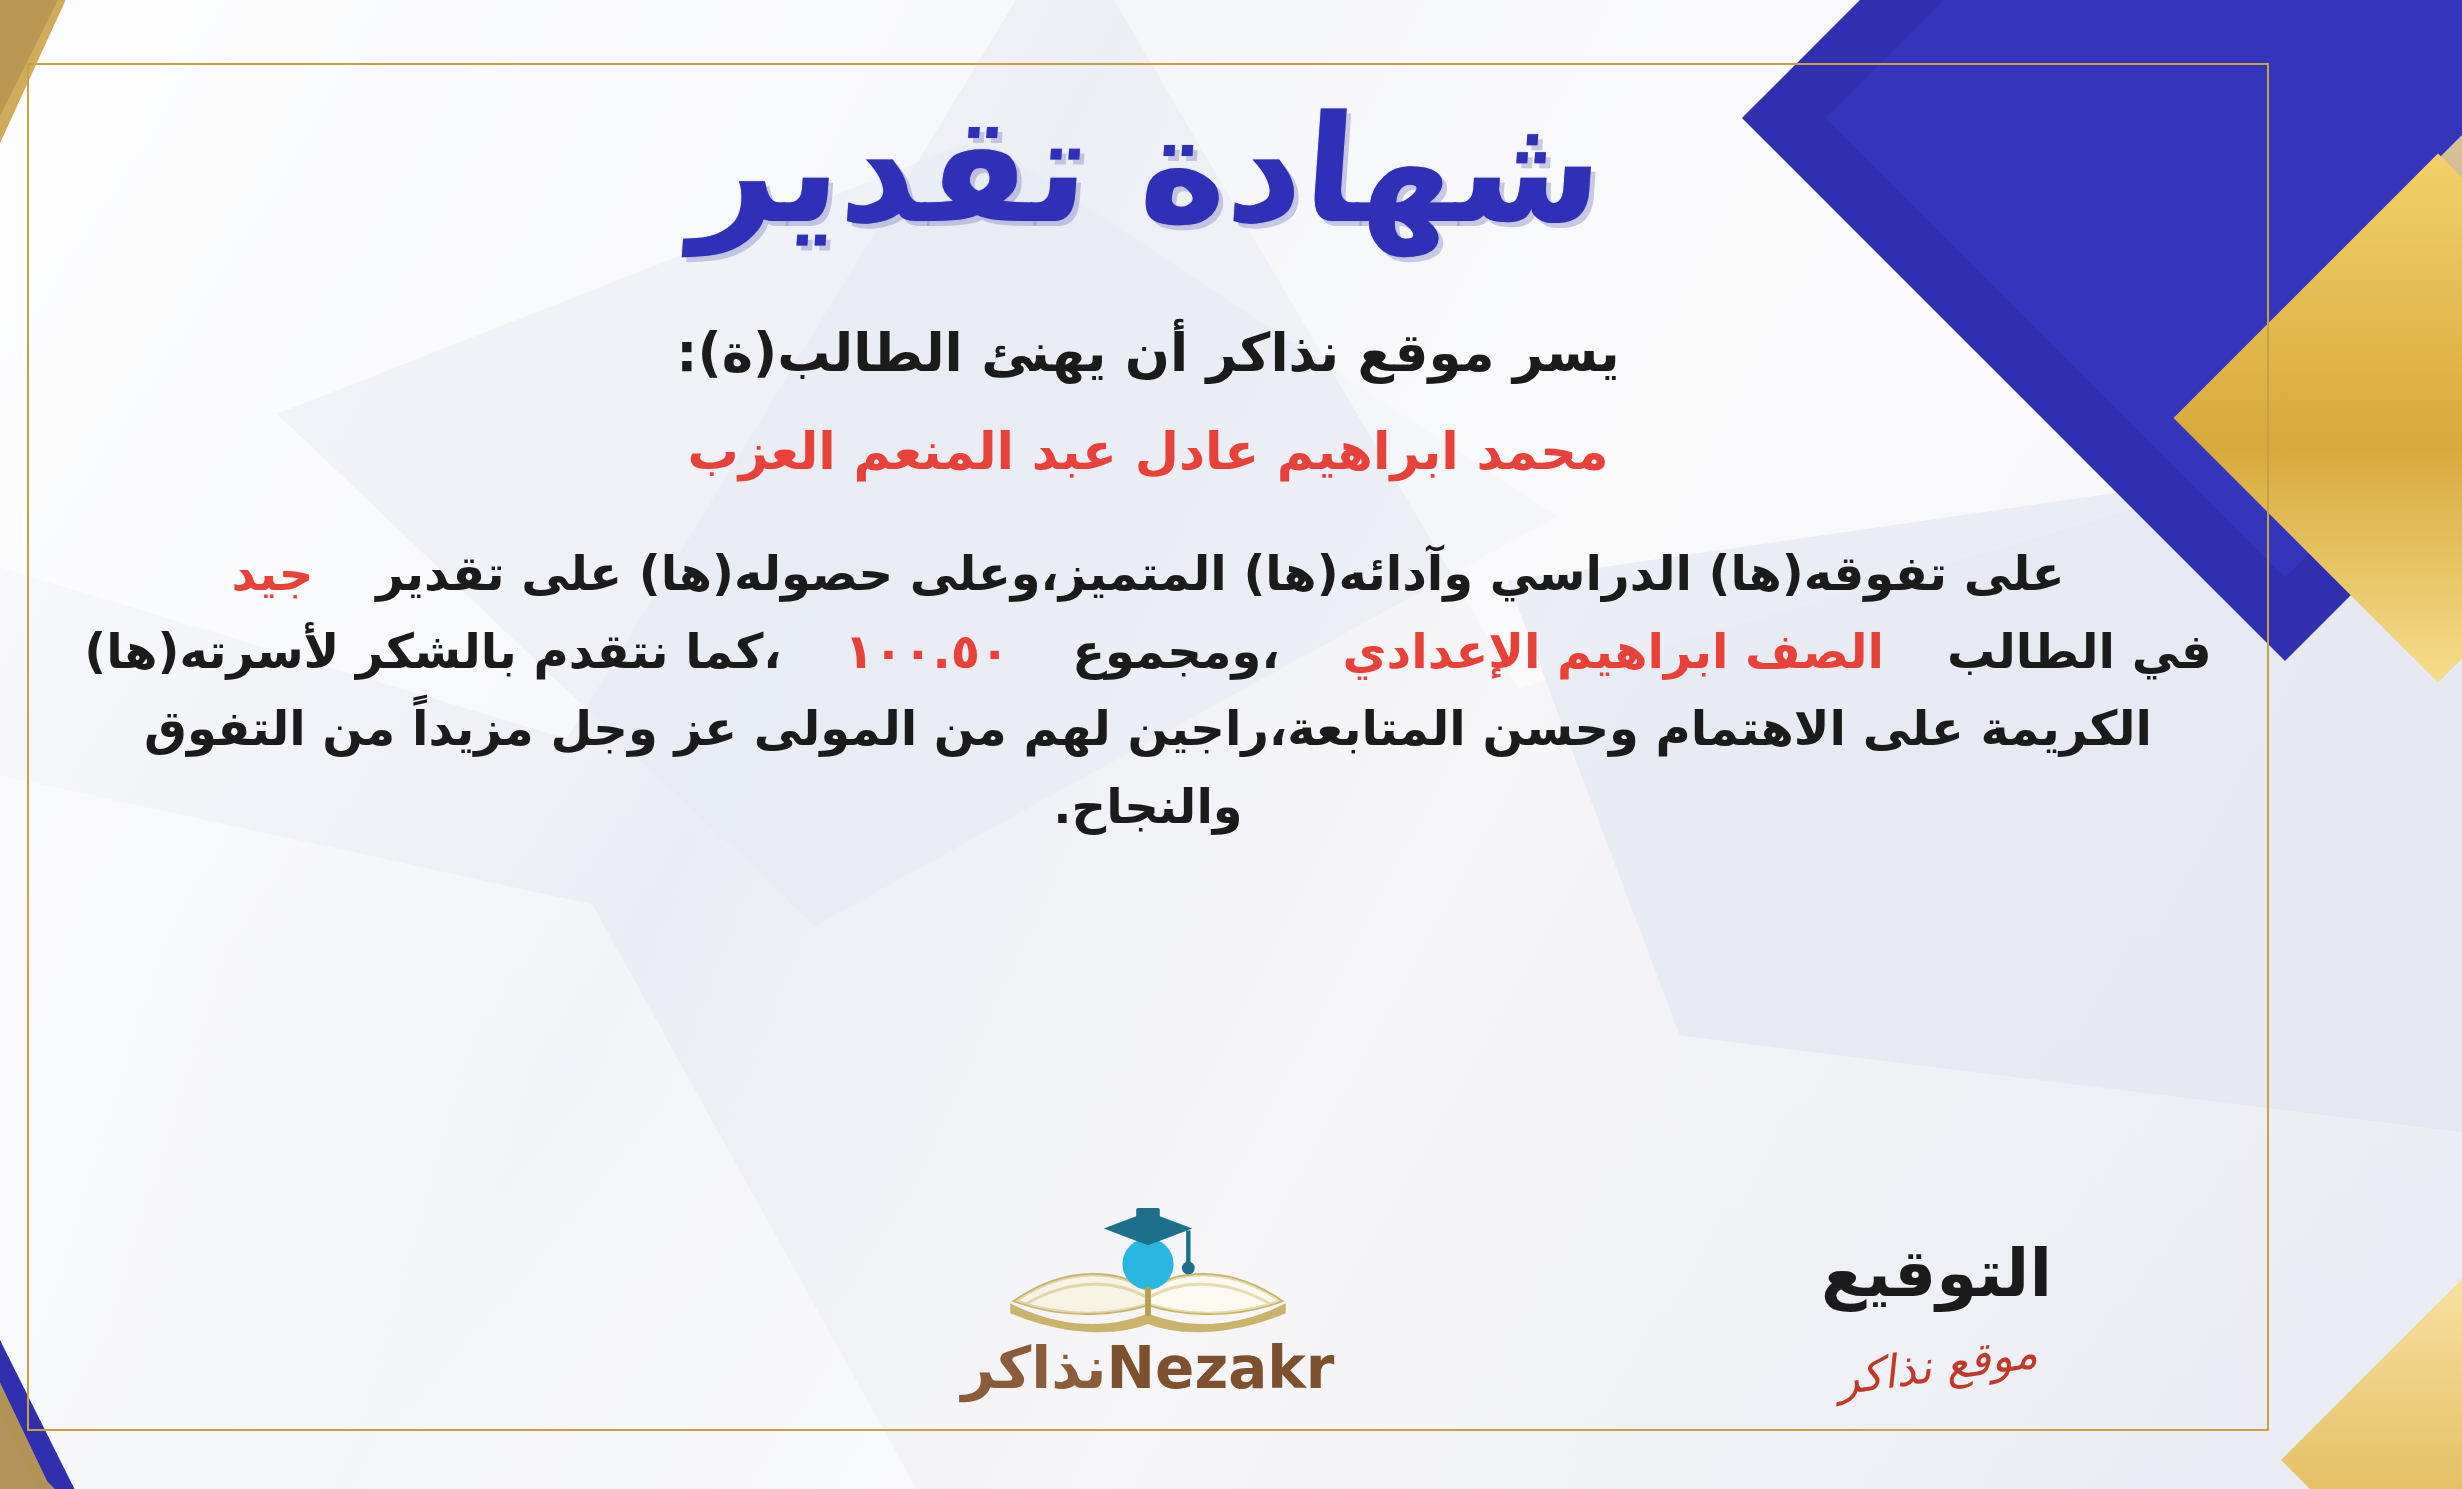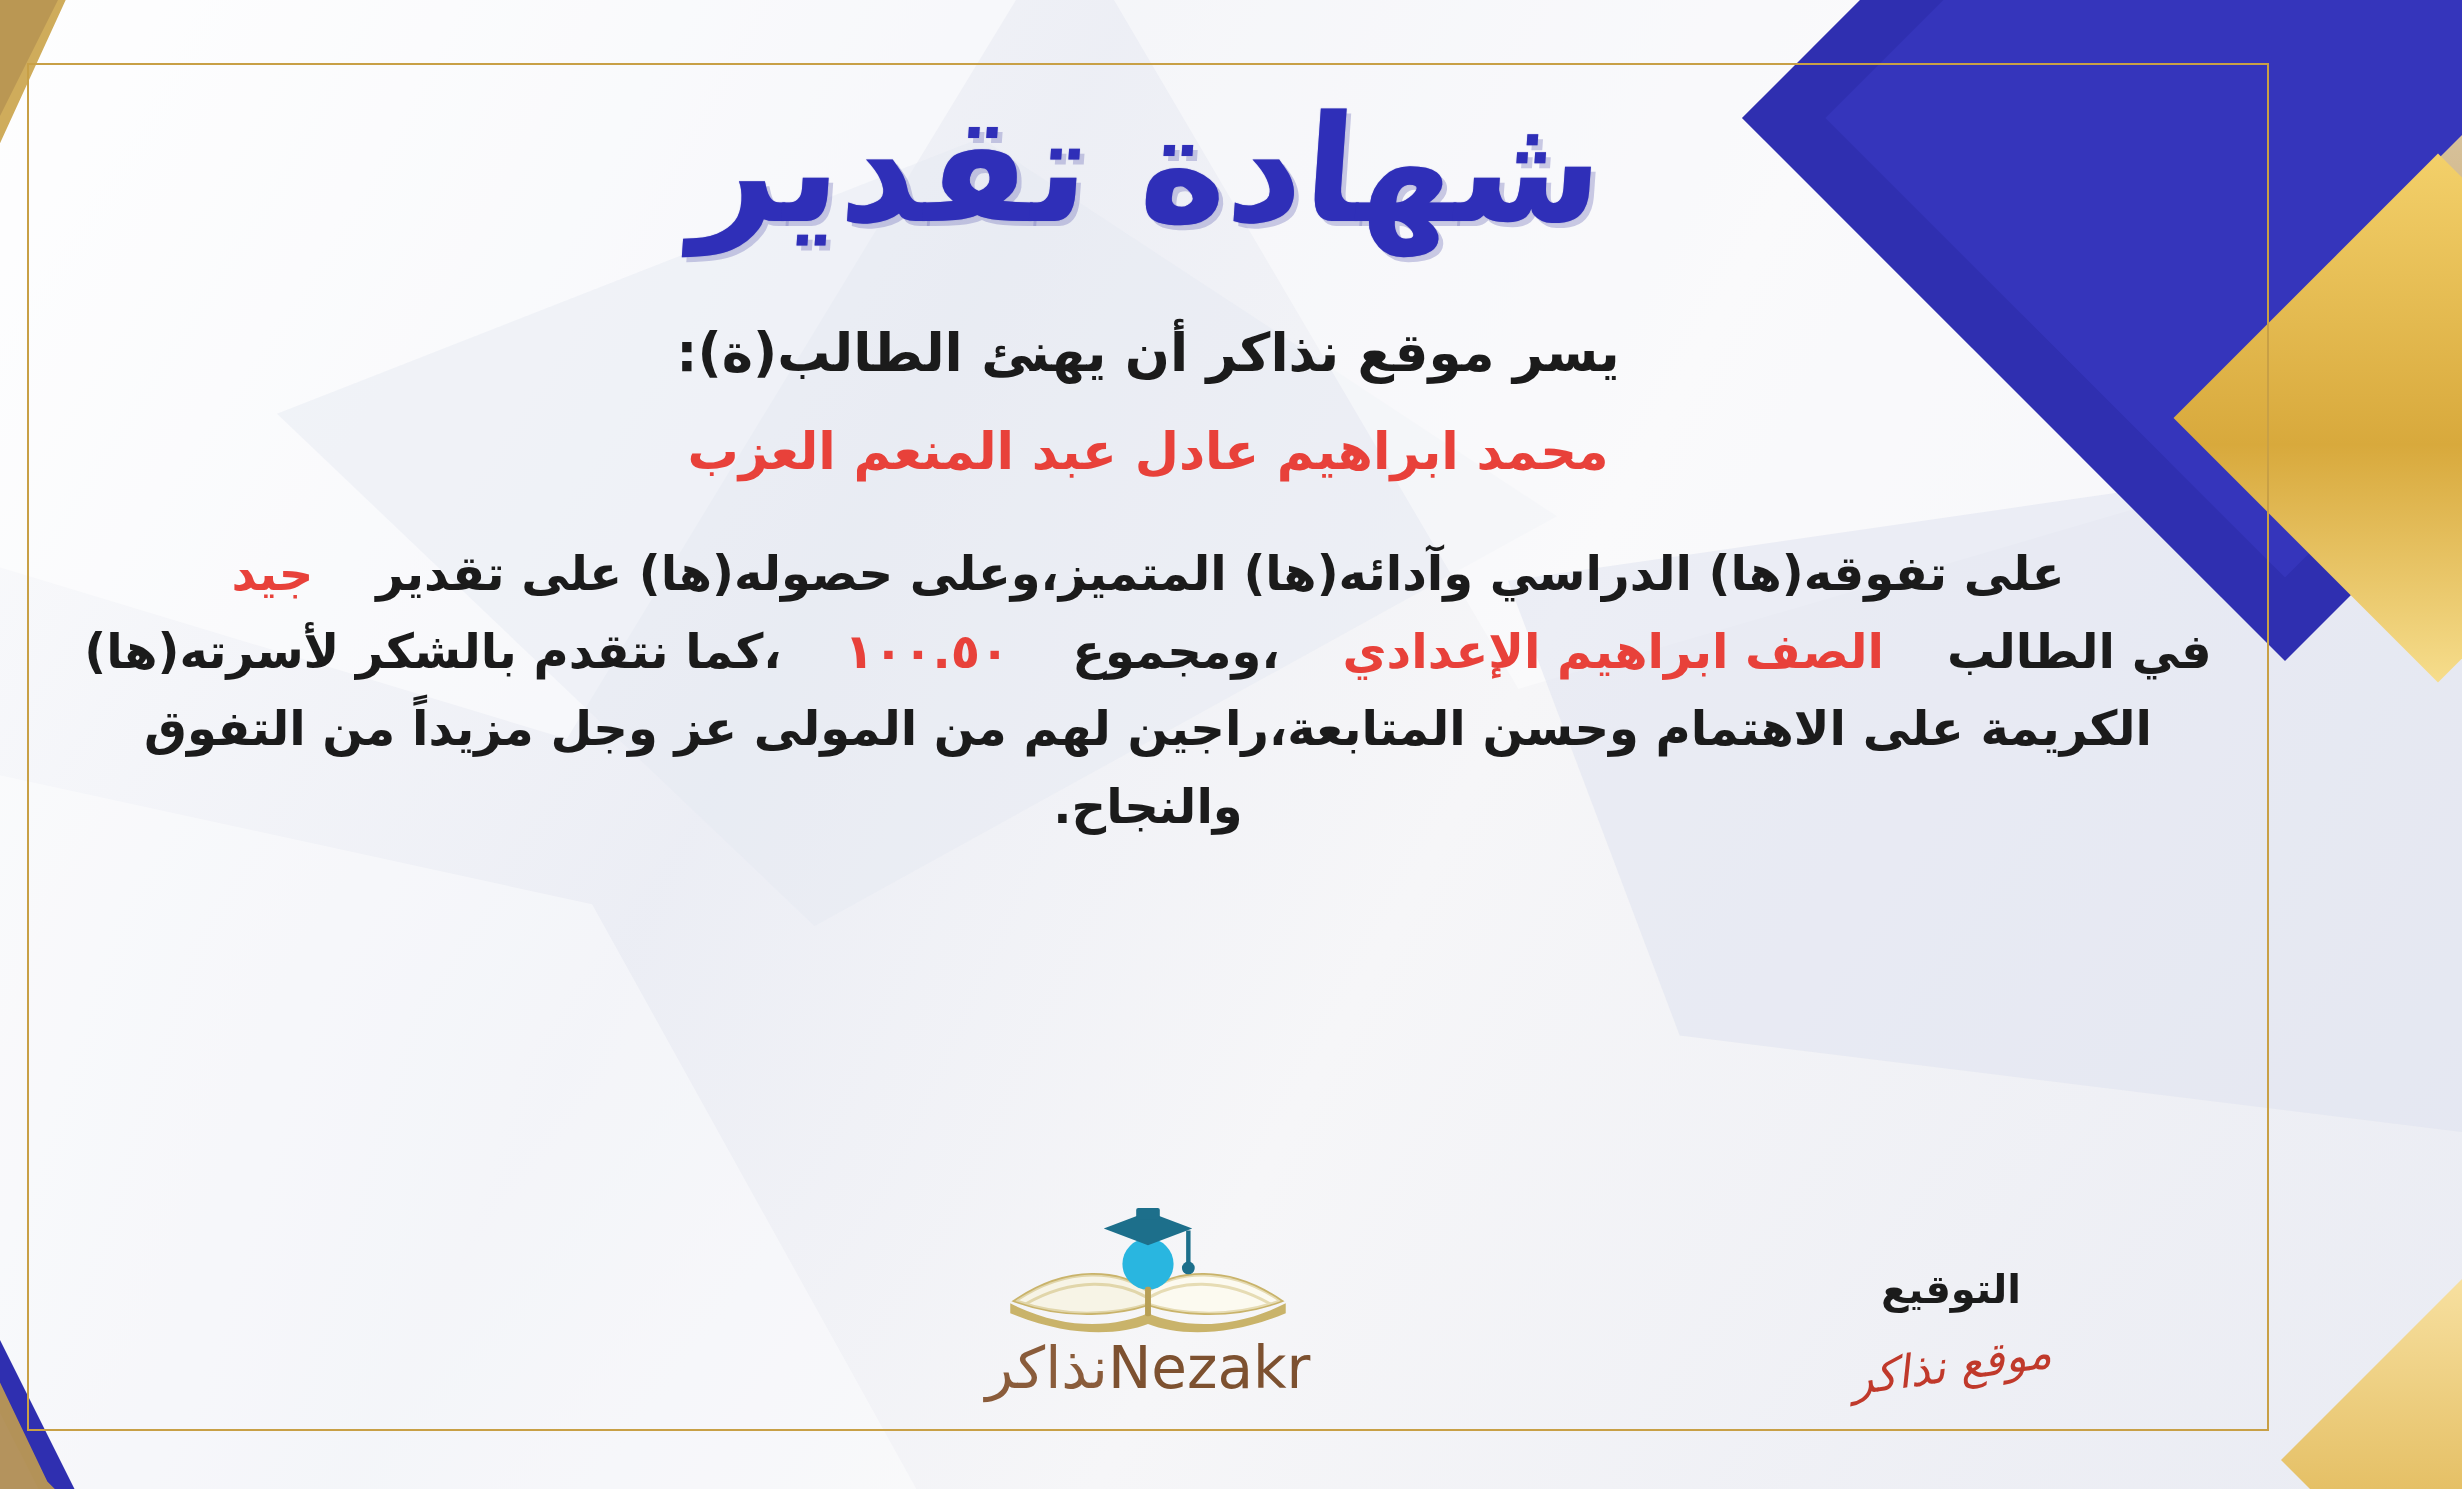--- a/index.html
+++ b/index.html
@@ -199,21 +199,21 @@
   }
 
   .signature-wrap {
     position: absolute;
     right: 217px;
     bottom: 19.7px;
     text-align: center;
     direction: rtl;
   }
   .signature-label {
-    font-size: 40px;
+    font-size: 66px;
     font-weight: 600;
     color: #1b1b1b;
   }
   .signature-script {
     margin-top: 26.6px;
     font-family: "DejaVu Serif", serif;
     font-style: italic;
     font-size: 45px;
     color: #c0392b;
     transform: rotate(-8deg);
@@ -227,21 +227,21 @@
     left: 50%;
     transform: translateX(-50%);
     bottom: 9.8px;
     width: 443px;
     text-align: center;
   }
   .logo svg { display: block; margin: 0 auto; }
   .logo-text {
     margin-top: -4.9px;
     font-size: 58px;
-    font-weight: 400;
+    font-weight: 700;
     color: #8a5c3b;
     letter-spacing: 0px;
     direction: rtl;
   }
   .logo-text .latin { color: #7d5130; }
 </style>
 </head>
 <body>
 
 <div class="certificate">

